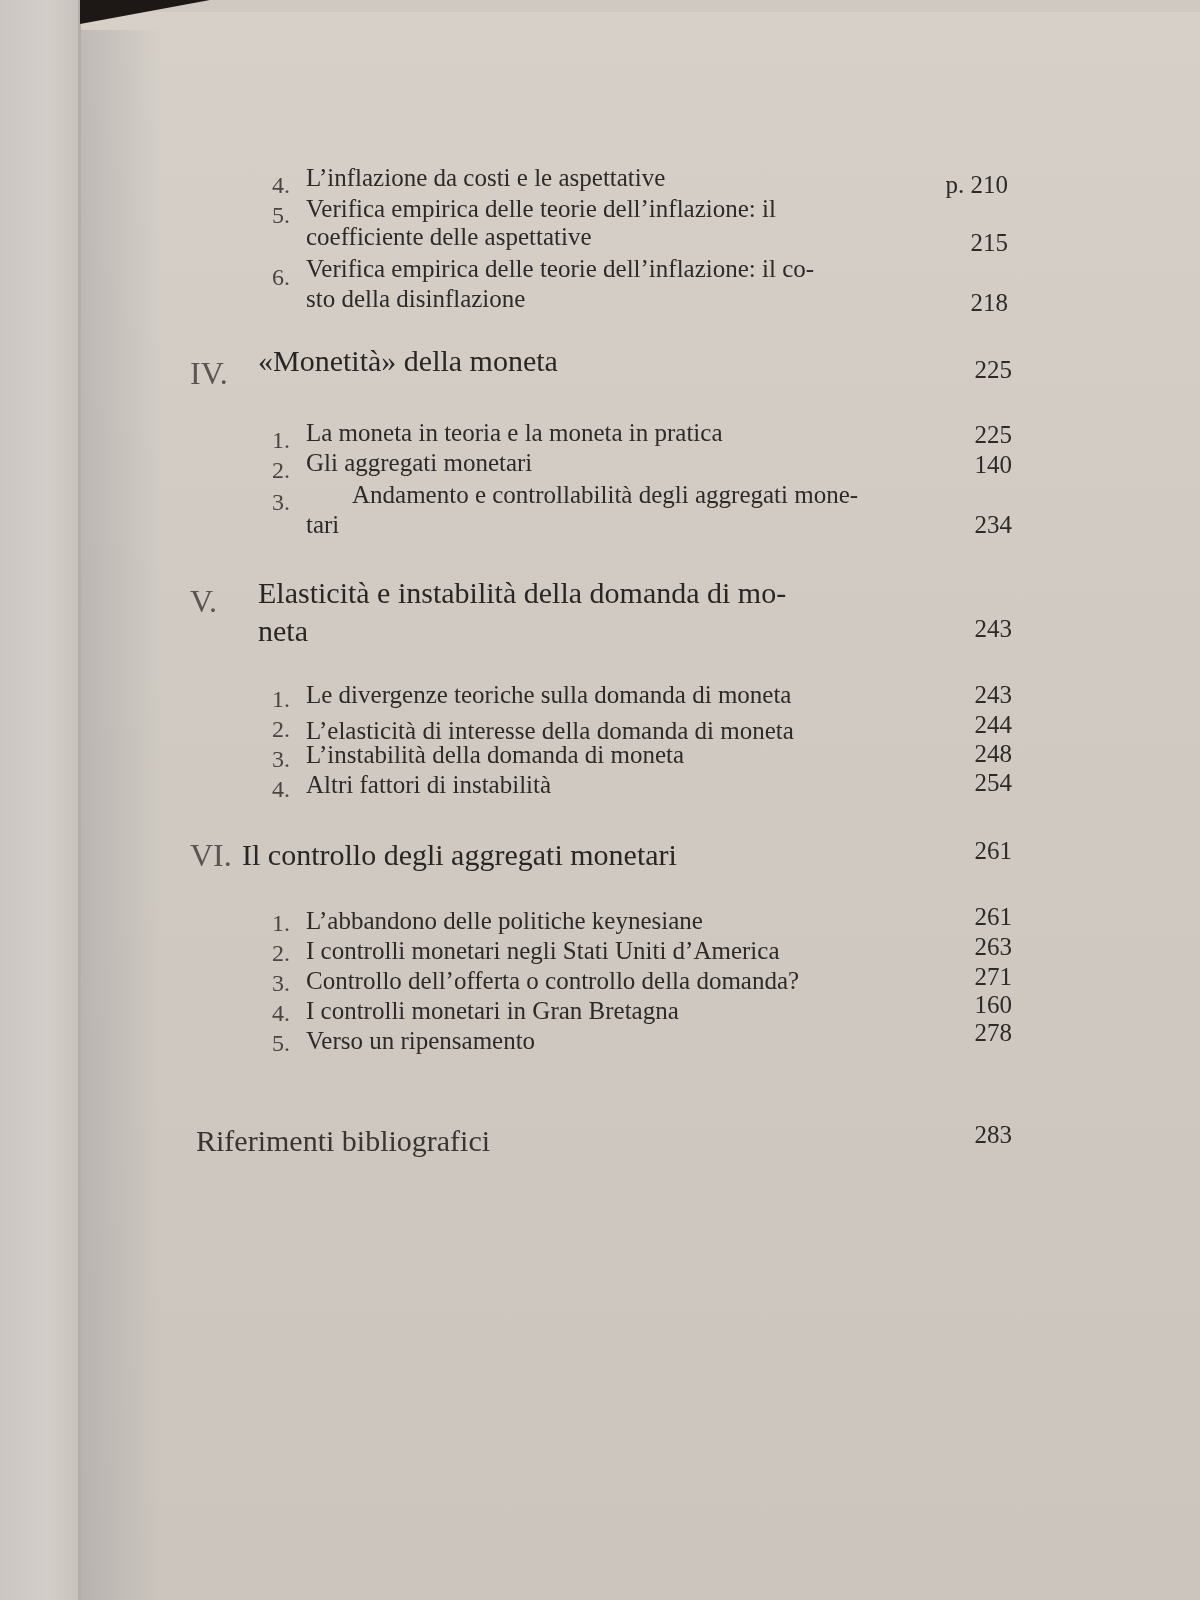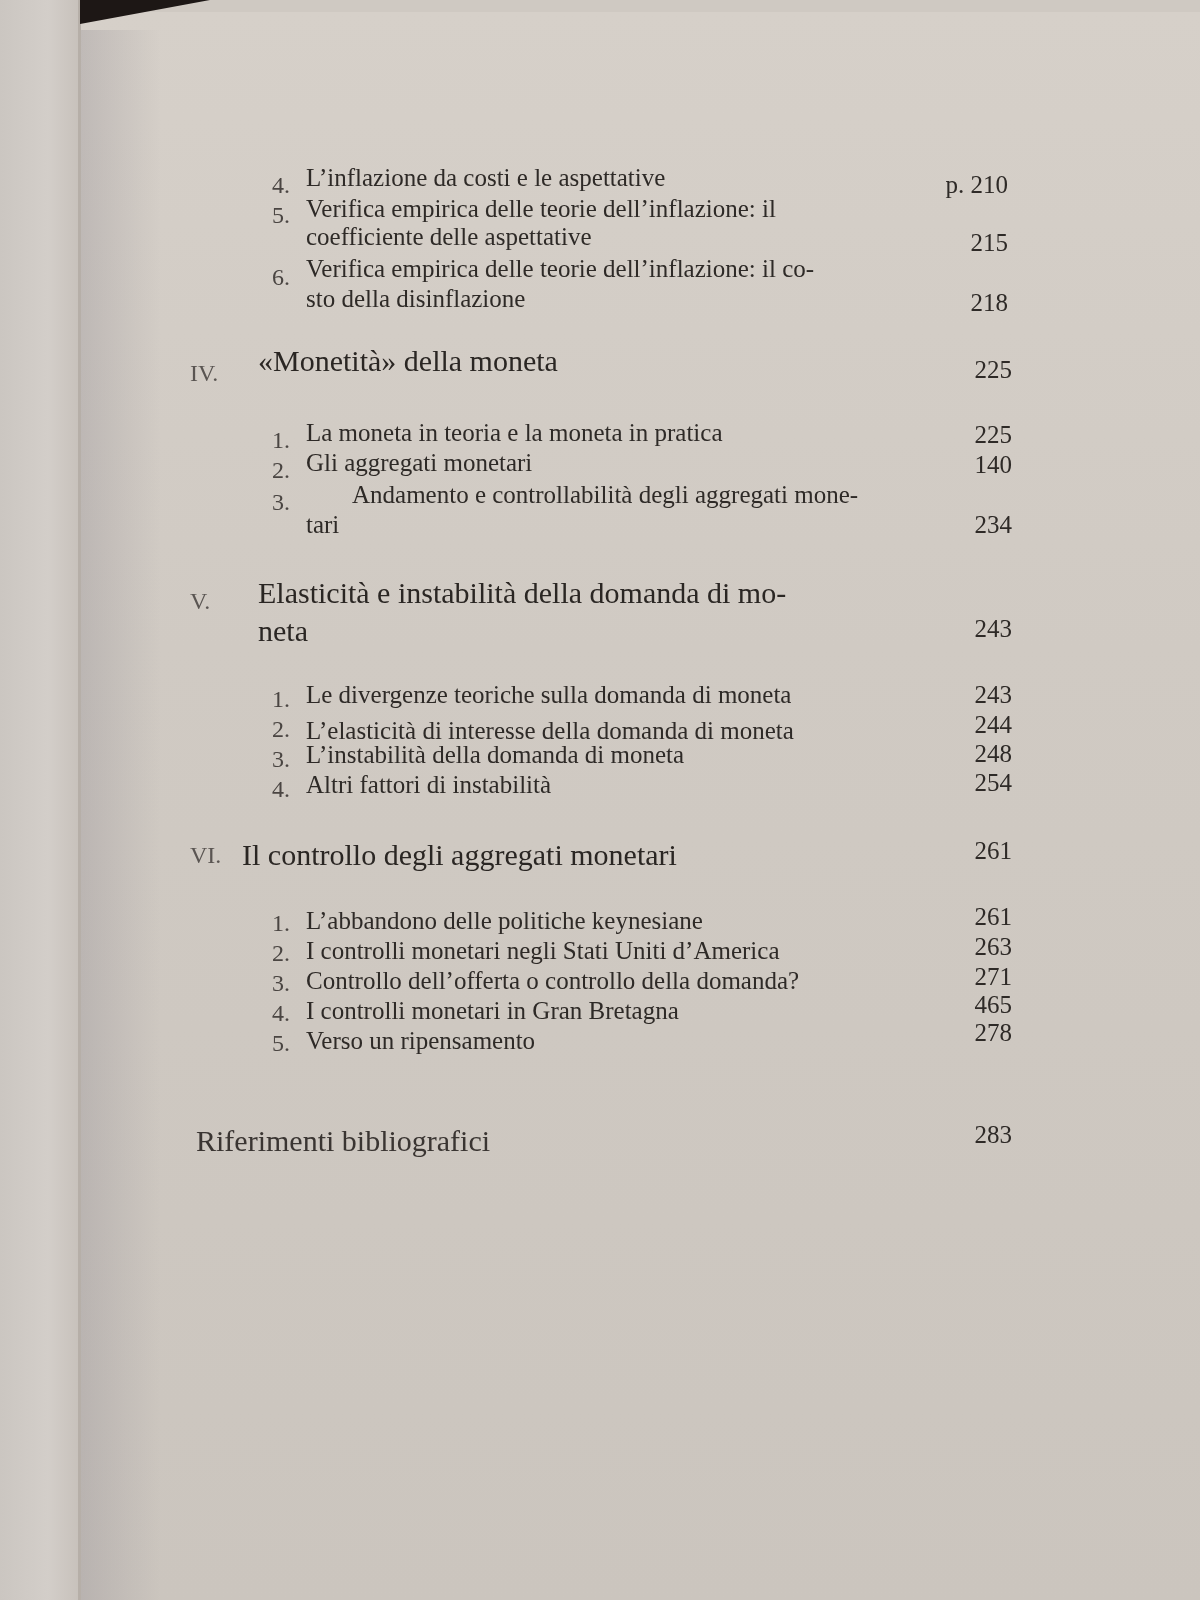--- a/index.html
+++ b/index.html
@@ -71,21 +71,21 @@
     }
     .num {
       position: absolute;
       font-size: 25px;
       line-height: 30px;
       text-align: right;
       width: 120px;
     }
     .chapter-label {
       position: absolute;
-      font-size: 24px;
+      font-size: 32px;
       line-height: 34px;
       color: #5a5552;
     }
     .chapter-title {
       position: absolute;
       font-size: 30px;
       line-height: 34px;
       white-space: nowrap;
       color: #2a2623;
     }
@@ -201,21 +201,21 @@
     <span class="num" style="left:892px; top:932px;">263</span>
   </div>
   <div>
     <span class="sec-num" style="left:272px; top:968px;">3.</span>
     <span class="line" style="left:306px; top:966px;">Controllo dell’offerta o controllo della domanda?</span>
     <span class="num" style="left:892px; top:962px;">271</span>
   </div>
   <div>
     <span class="sec-num" style="left:272px; top:998px;">4.</span>
     <span class="line" style="left:306px; top:996px;">I controlli monetari in Gran Bretagna</span>
-    <span class="num" style="left:892px; top:990px;">465</span>
+    <span class="num" style="left:892px; top:990px;">160</span>
   </div>
   <div>
     <span class="sec-num" style="left:272px; top:1028px;">5.</span>
     <span class="line" style="left:306px; top:1026px;">Verso un ripensamento</span>
     <span class="num" style="left:892px; top:1018px;">278</span>
   </div>
 
   <div>
     <span class="biblio" style="left:196px; top:1124px;">Riferimenti bibliografici</span>
     <span class="num" style="left:892px; top:1120px;">283</span>

